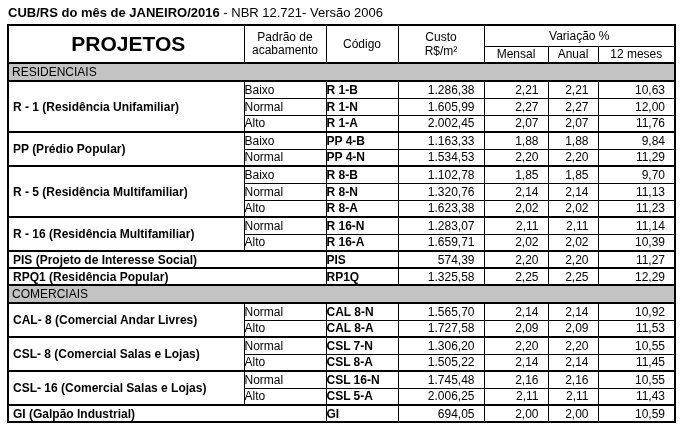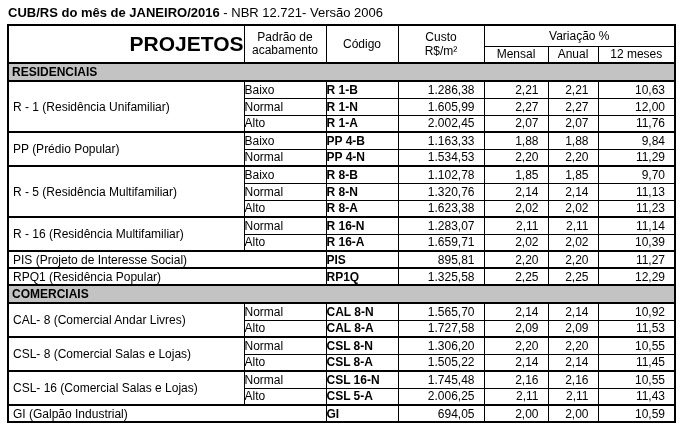--- a/index.html
+++ b/index.html
@@ -30,42 +30,42 @@
     overflow: hidden;
     white-space: nowrap;
     font-size: 12px;
     line-height: 14px;
   }
   thead tr.h1 { height: 21px; }
   thead tr.h2 { height: 17px; }
   th.projetos {
     font-size: 21px;
     font-weight: bold;
-    text-align: right;
+    text-align: center;
     padding-left: 4px;
     vertical-align: middle;
   }
   th.hc {
     font-weight: normal;
     text-align: center;
     vertical-align: middle;
   }
   th.hc.wrap { white-space: normal; line-height: 13px; }
   tbody tr { height: 17px; }
   tbody tr.bar { height: 18px; }
   tr.bar td {
     background: #c3c3c3;
-    font-weight: bold;
+    font-weight: normal;
     text-align: left;
     padding-left: 3px;
     border-top: 2px solid #000;
     border-bottom: 2px solid #000;
   }
   td.name {
-    font-weight: normal;
+    font-weight: bold;
     text-align: left;
     padding-left: 4px;
     vertical-align: middle;
   }
   td.padrao { text-align: left; }
   td.codigo { font-weight: bold; text-align: left; padding-left: 0; }
   td.num { text-align: right; padding-right: 9px; }
   tr.g-top > td { border-top: 2px solid #000; }
   .fonte {
     font-size: 9px;
@@ -193,21 +193,21 @@
           <td class="padrao">Alto</td>
           <td class="codigo">R 16-A</td>
           <td class="num">1.659,71</td>
           <td class="num">2,02</td>
           <td class="num">2,02</td>
           <td class="num">10,39</td>
         </tr>
         <tr class="g-top">
           <td class="name" rowspan="1" colspan="2">PIS (Projeto de Interesse Social)</td>
           <td class="codigo">PIS</td>
-          <td class="num">895,81</td>
+          <td class="num">574,39</td>
           <td class="num">2,20</td>
           <td class="num">2,20</td>
           <td class="num">11,27</td>
         </tr>
         <tr class="g-top">
           <td class="name" rowspan="1" colspan="2">RPQ1 (Residência Popular)</td>
           <td class="codigo">RP1Q</td>
           <td class="num">1.325,58</td>
           <td class="num">2,25</td>
           <td class="num">2,25</td>
@@ -229,21 +229,21 @@
           <td class="padrao">Alto</td>
           <td class="codigo">CAL 8-A</td>
           <td class="num">1.727,58</td>
           <td class="num">2,09</td>
           <td class="num">2,09</td>
           <td class="num">11,53</td>
         </tr>
         <tr class="g-top">
           <td class="name" rowspan="2">CSL- 8 (Comercial Salas e Lojas)</td>
           <td class="padrao">Normal</td>
-          <td class="codigo">CSL 8-N</td>
+          <td class="codigo">CSL 7-N</td>
           <td class="num">1.306,20</td>
           <td class="num">2,20</td>
           <td class="num">2,20</td>
           <td class="num">10,55</td>
         </tr>
         <tr>
           <td class="padrao">Alto</td>
           <td class="codigo">CSL 8-A</td>
           <td class="num">1.505,22</td>
           <td class="num">2,14</td>

